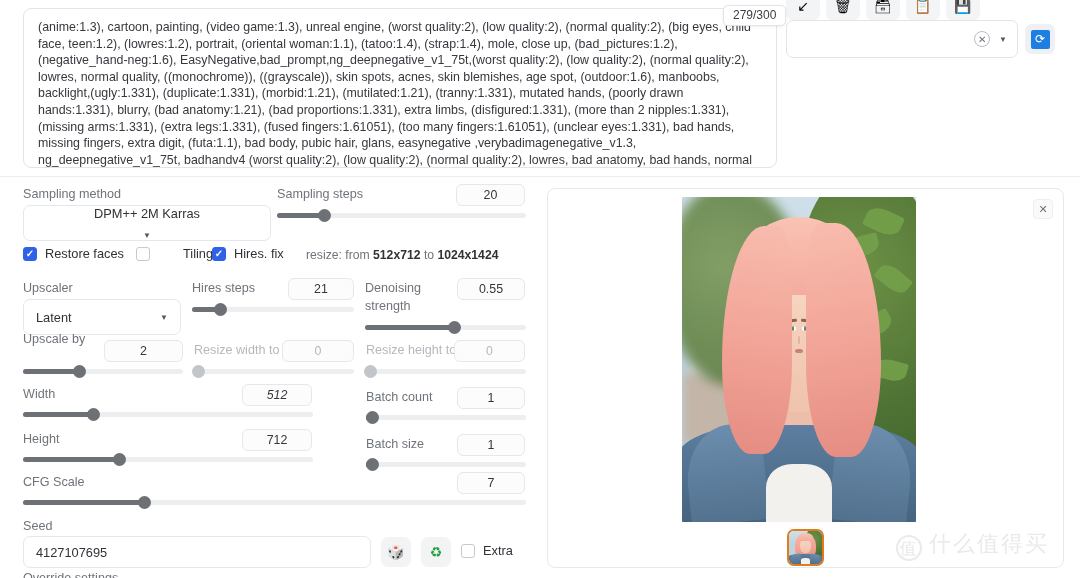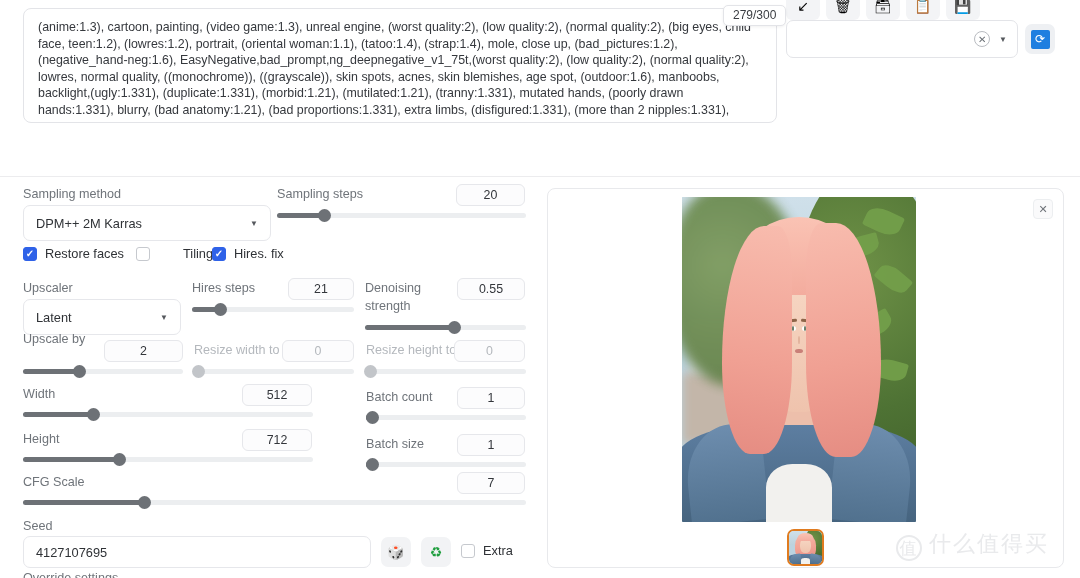--- a/index.html
+++ b/index.html
@@ -6,21 +6,21 @@
   html, body {
     width: 1080px; height: 578px;
     background: #ffffff;
     font-family: "Liberation Sans", sans-serif;
     overflow: hidden;
   }
   body { position: relative; }
 
   
   #neg-prompt-wrap {
-    position: absolute; left: 23px; top: 8px; width: 754px; height: 115px;
+    position: absolute; left: 23px; top: 8px; width: 754px; height: 160px;
   }
   #neg-prompt-box {
     width: 100%; height: 100%;
     border: 1px solid #e3e4e8; border-radius: 8px;
     background: #fff; padding: 10px 14px 8px 14px;
     overflow: hidden;
   }
   #neg-prompt-text {
     font-size: 12.4px; line-height: 16.6px; color: #35383d;
     white-space: pre-wrap; word-break: break-word;
@@ -248,21 +248,21 @@
       <div class="sq">⟳</div>
     </div>
   </div>
 </div>
 
 <div id="divider"></div>
 
 <div id="settings">
 
   <div style="position:absolute;left:23px;top:5px;" class="lbl">Sampling method</div>
-  <div class="sel" style="position:absolute;left:23px;top:23px;width:248px;">
+  <div class="sel" style="position:absolute;left:23px;top:23px;width:248px;flex-direction:column;">
     <span>DPM++ 2M Karras</span>
     <span class="car">▼</span>
   </div>
 
   <div class="lbl" style="position:absolute;left:277px;top:5px;">Sampling steps</div>
   <div class="num-box" style="position:absolute;left:456px;top:2px;width:69px;">20</div>
   <div class="slider" style="position:absolute;left:277px;top:26px;width:249px;">
     <div class="track"></div>
     <div class="fill" style="width:19%"></div>
     <div class="thumb" style="left:calc(19% - 6px)"></div>
@@ -272,20 +272,23 @@
     <span class="chk on"></span>
     <span class="chk-lbl">Restore faces</span>
   </div>
   <div class="chk-row" style="position:absolute;left:136px;top:64px;gap:33px;">
     <span class="chk"></span>
     <span class="chk-lbl">Tiling</span>
   </div>
   <div class="chk-row" style="position:absolute;left:212px;top:64px;">
     <span class="chk on"></span>
     <span class="chk-lbl">Hires. fix</span>
+  </div>
+  <div id="resize-note" style="position:absolute;left:306px;top:66px;">
+    <span>resize: from </span><b>512x712</b><span> to </span><b>1024x1424</b>
   </div>
 
   <div class="lbl" style="position:absolute;left:23px;top:99px;">Upscaler</div>
   <div class="sel" style="position:absolute;left:23px;top:117px;width:158px;">
     <span>Latent</span>
     <span class="car">▼</span>
   </div>
 
   <div class="lbl" style="position:absolute;left:192px;top:99px;">Hires steps</div>
   <div class="num-box" style="position:absolute;left:288px;top:96px;width:66px;">21</div>
@@ -322,21 +325,21 @@
 
   <div class="lbl dim" style="position:absolute;left:366px;top:161px;">Resize height to</div>
   <div class="num-box dim" style="position:absolute;left:454px;top:158px;width:71px;">0</div>
   <div class="slider dim" style="position:absolute;left:366px;top:182px;width:160px;">
     <div class="track"></div>
     <div class="fill" style="width:0%"></div>
     <div class="thumb" style="left:-2px"></div>
   </div>
 
   <div class="lbl" style="position:absolute;left:23px;top:205px;">Width</div>
-  <div class="num-box" style="position:absolute;left:242px;top:202px;width:70px;">512</div>
+  <div class="num-box" style="position:absolute;left:242px;top:202px;width:70px;font-style:italic;">512</div>
   <div class="slider" style="position:absolute;left:23px;top:225px;width:290px;">
     <div class="track"></div>
     <div class="fill" style="width:24%"></div>
     <div class="thumb" style="left:calc(24% - 6px)"></div>
   </div>
 
   <div class="lbl" style="position:absolute;left:23px;top:250px;text-align:right;">Height</div>
   <div class="num-box" style="position:absolute;left:242px;top:247px;width:70px;">712</div>
   <div class="slider" style="position:absolute;left:23px;top:270px;width:290px;">
     <div class="track"></div>

